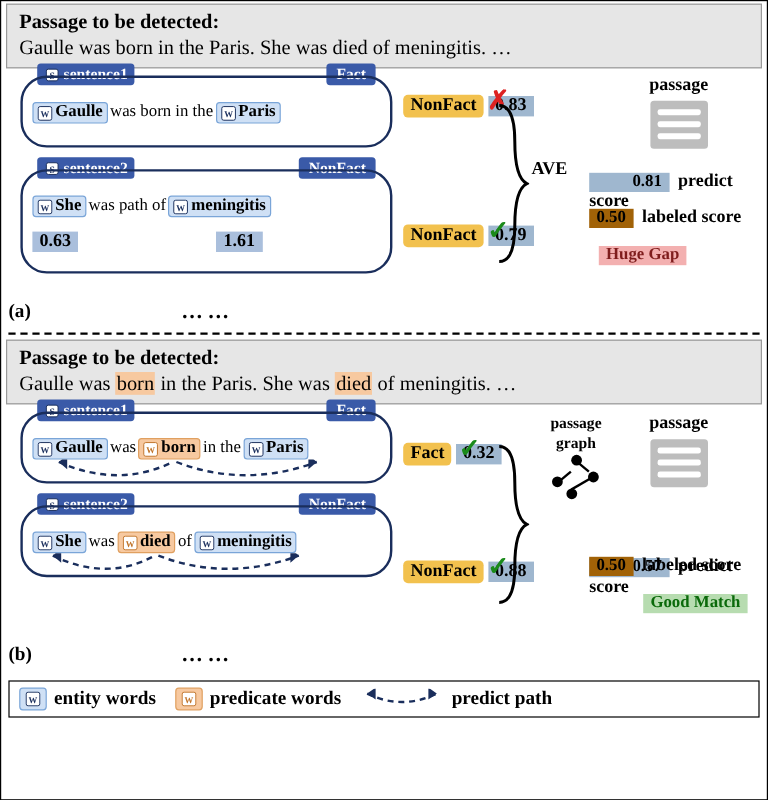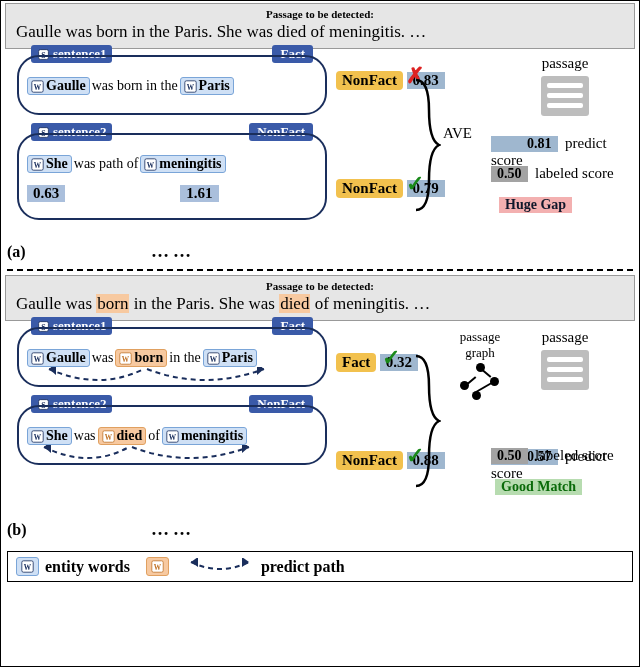--- a/index.html
+++ b/index.html
@@ -14,22 +14,21 @@
     border: 1px solid #000;
   }
   .passage-box {
     background: #e6e6e6;
     border: 1px solid #999;
     padding: 4px 10px 6px 10px;
     margin: 2px 4px 4px 4px;
   }
   .passage-title {
     font-weight: bold;
-    font-size: 11px;
-    text-align: center;
+    font-size: 17px;
   }
   .passage-text {
     font-size: 17px;
     margin-top: 2px;
   }
   .hl-pred {
     background: #f7c9a0;
     padding: 0 1px;
   }
   .sentence-block {
@@ -117,26 +116,26 @@
     display: inline-block;
     margin-top: 3px;
   }
   .mark {
     font-size: 22px;
     font-weight: bold;
     position: absolute;
   }
   .mark.red { color: #d22; }
   .mark.green { color: #1a8a1a; }
-  .label-txt { font-weight: normal; font-size: 15px; }
+  .label-txt { font-weight: bold; font-size: 15px; }
   .val-chip { font-weight: bold; padding: 0 6px; display: inline-block; }
   .predict-chip { background: #9fb7cf; padding-left: 36px; }
-  .labeled-chip { background: #a3a3a3; }
-  .gap-chip { background: #f3b0b0; color:#0f172a; }
-  .good-chip { background: #b7dcb0; color:#0a6a0a; }
+  .labeled-chip { background: #a16207; }
+  .gap-chip { background: #f3b0b0; color:#7f1d1d; }
+  .good-chip { background: #b7dcb0; color:#0a6a0a;margin-left:41px; }
   .section-label {
     position: absolute;
     font-weight: bold;
     font-size: 16px;
   }
   .dashdot-sep {
     border: none;
     border-top: 2px dashed #000;
     position: relative;
     margin: 4px 6px;
@@ -444,20 +443,21 @@
       </span>
     <span>entity words</span>
   </div>
   <div class="legend-item">
     <span class="w-chip pred" style="padding:2px 4px;">
         <svg class="w-icon" viewBox="0 0 16 16">
           <rect x="1" y="1" width="14" height="14" rx="2" fill="#fff" stroke="#c0742a"></rect>
           <text x="8" y="12" font-size="9" text-anchor="middle" fill="#c0742a">W</text>
         </svg>
       </span>
+    <span>predicate words</span>
   </div>
   <div class="legend-item">
     <svg width="70" height="18">
         <path d="M6 4 Q35 18 64 4" fill="none" stroke="#1a2e5c" stroke-width="2" stroke-dasharray="5 4"></path>
         <polygon points="6,4 13,9 13,-1" fill="#1a2e5c"></polygon>
         <polygon points="64,4 57,9 57,-1" fill="#1a2e5c"></polygon>
       </svg>
     <span>predict path</span>
   </div>
 </div>

